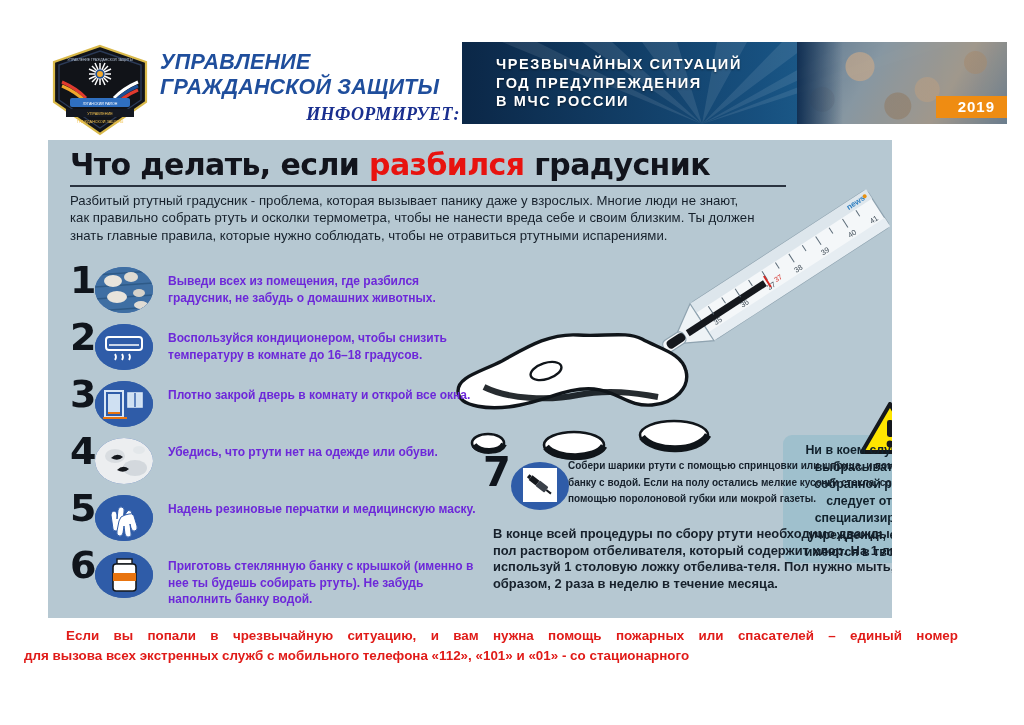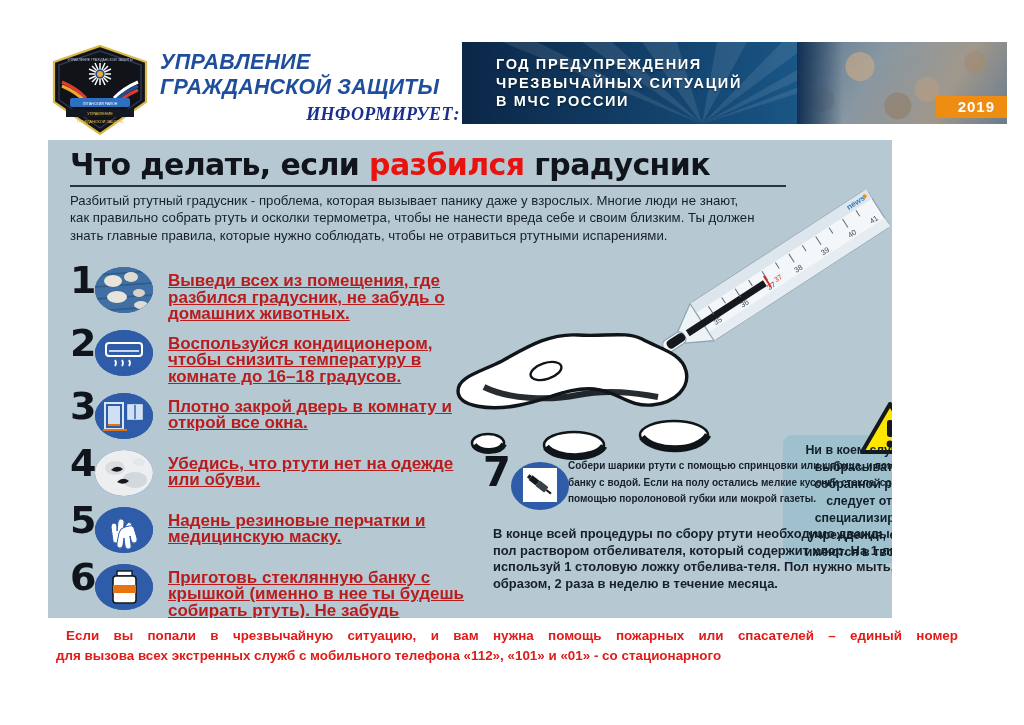--- a/index.html
+++ b/index.html
@@ -86,21 +86,21 @@
     position:absolute;left:0;top:-4px;width:36px;
     font-family:"DejaVu Sans", sans-serif;
     font-weight:bold;font-size:38px;line-height:38px;color:#10151c;
   }
   .step-ico{
     position:absolute;left:25px;top:2px;width:58px;height:46px;
     border-radius:50%;overflow:hidden;background:#2f5ca8;
   }
   .step-txt{
     margin-left:98px;padding-top:8px;
-    font-size:17px;line-height:16.6px;color:#b91c1c;font-weight:600;text-decoration:underline;
+    font-size:12px;line-height:16.6px;color:#6d28d9;font-weight:600;
   }
 
   
   .thermo{position:absolute;left:595px;top:25px;width:290px;height:230px;}
   .spill{position:absolute;left:380px;top:185px;width:330px;height:150px;}
 
   .warnbox{
     position:absolute;left:735px;top:295px;width:196px;height:128px;
     background:#9fc0cd;border-radius:9px;
   }
@@ -135,21 +135,21 @@
 
   
   .footer{
     position:absolute;left:0;top:626px;width:1024px;
   }
   .footer div{
     color:#e01b18;font-weight:bold;font-size:13.4px;line-height:20px;
     text-align:center;
   }
   .footer .l1{padding:0 66px;text-align:justify;text-align-last:justify;}
-  .footer .l2{padding-left:56px;text-align:left;}
+  .footer .l2{padding-left:24px;text-align:left;}
 </style>
 </head>
 <body>
 
 <div id="root">
 
   <div class="header">
 
     <div class="emblem">
       <svg width="108" height="92" viewBox="0 0 108 92">
@@ -204,22 +204,22 @@
             <polygon points="240,82 255,0 285,0"></polygon>
           <polygon points="240,82 320,0 350,0"></polygon>
             <polygon points="240,82 385,0 420,0"></polygon>
           <polygon points="240,82 120,0 150,0"></polygon>
             <polygon points="240,82 40,0 75,0"></polygon>
           <polygon points="240,82 455,0 495,0"></polygon>
         </g>
       </svg>
       <div class="banner-photo"></div>
       <div class="banner-text">
+        <div>ЧРЕЗВЫЧАЙНЫХ СИТУАЦИЙ</div>
         <div>ГОД ПРЕДУПРЕЖДЕНИЯ</div>
-        <div>ЧРЕЗВЫЧАЙНЫХ СИТУАЦИЙ</div>
         <div>В МЧС РОССИИ</div>
       </div>
       <div class="year-badge">2019</div>
     </div>
   </div>
 
   <div class="poster">
 
     <div class="title">
       <span>Что делать, если </span><span class="hl">разбился</span><span> градусник</span>

